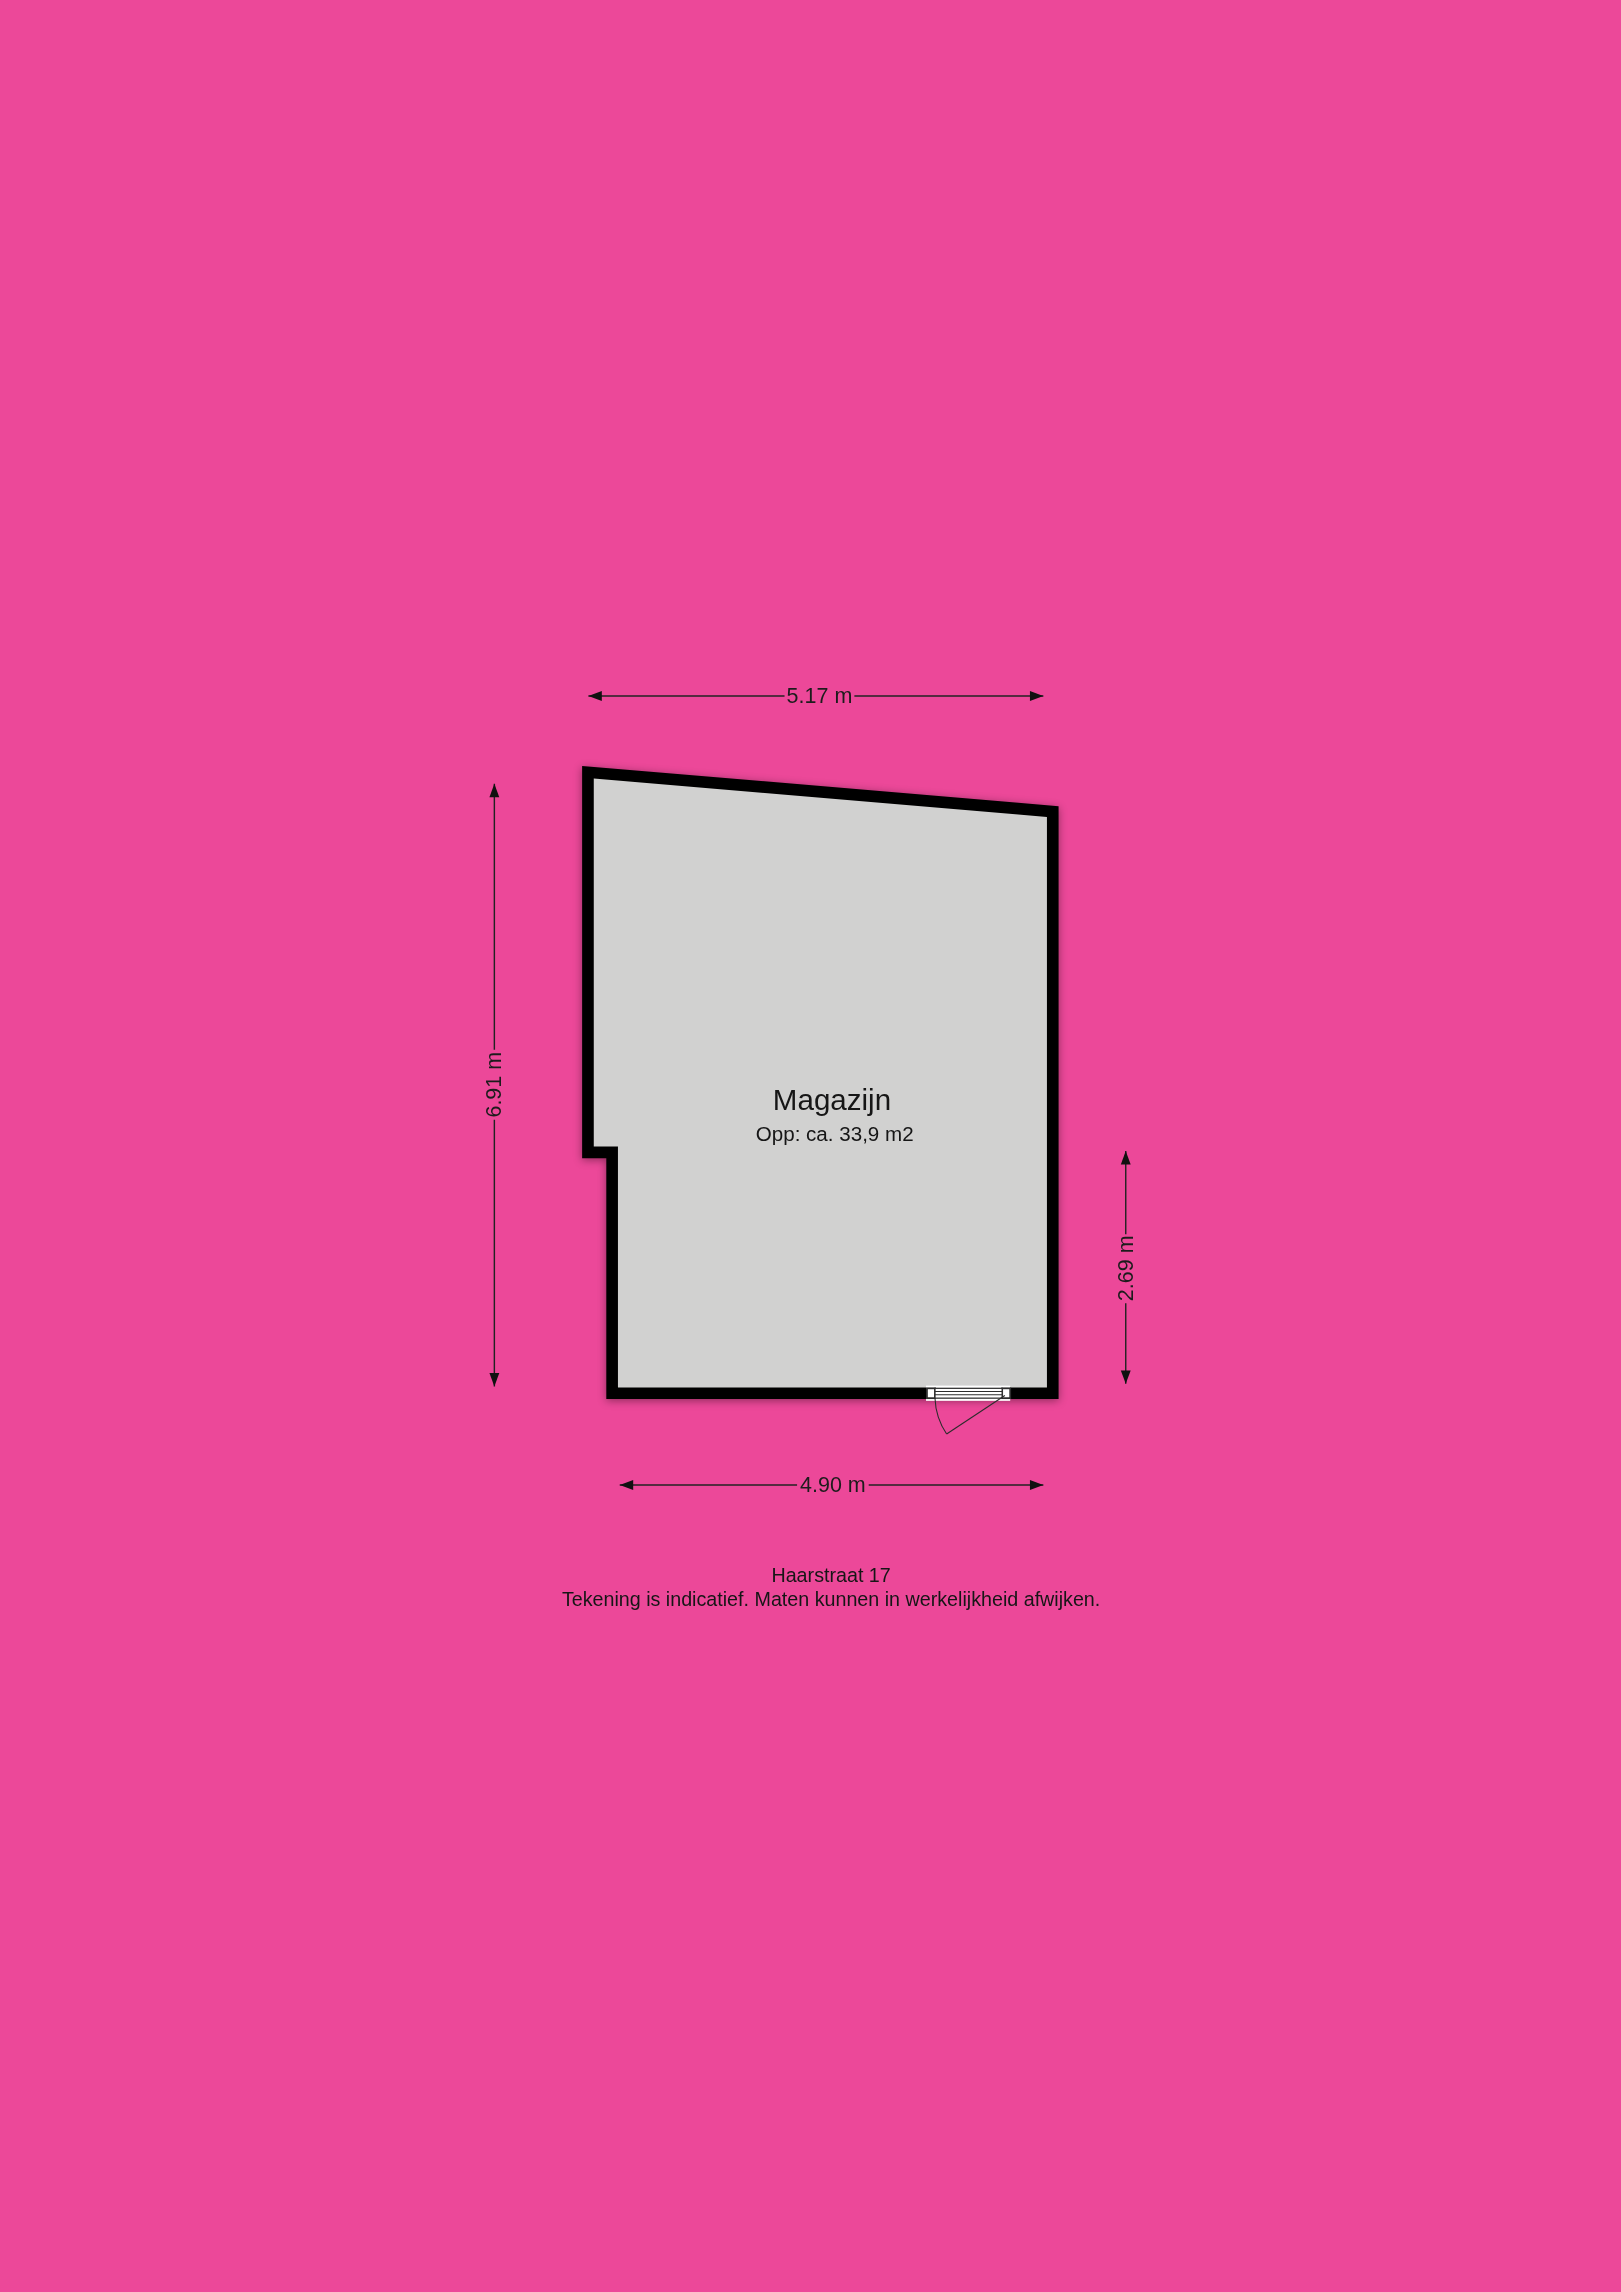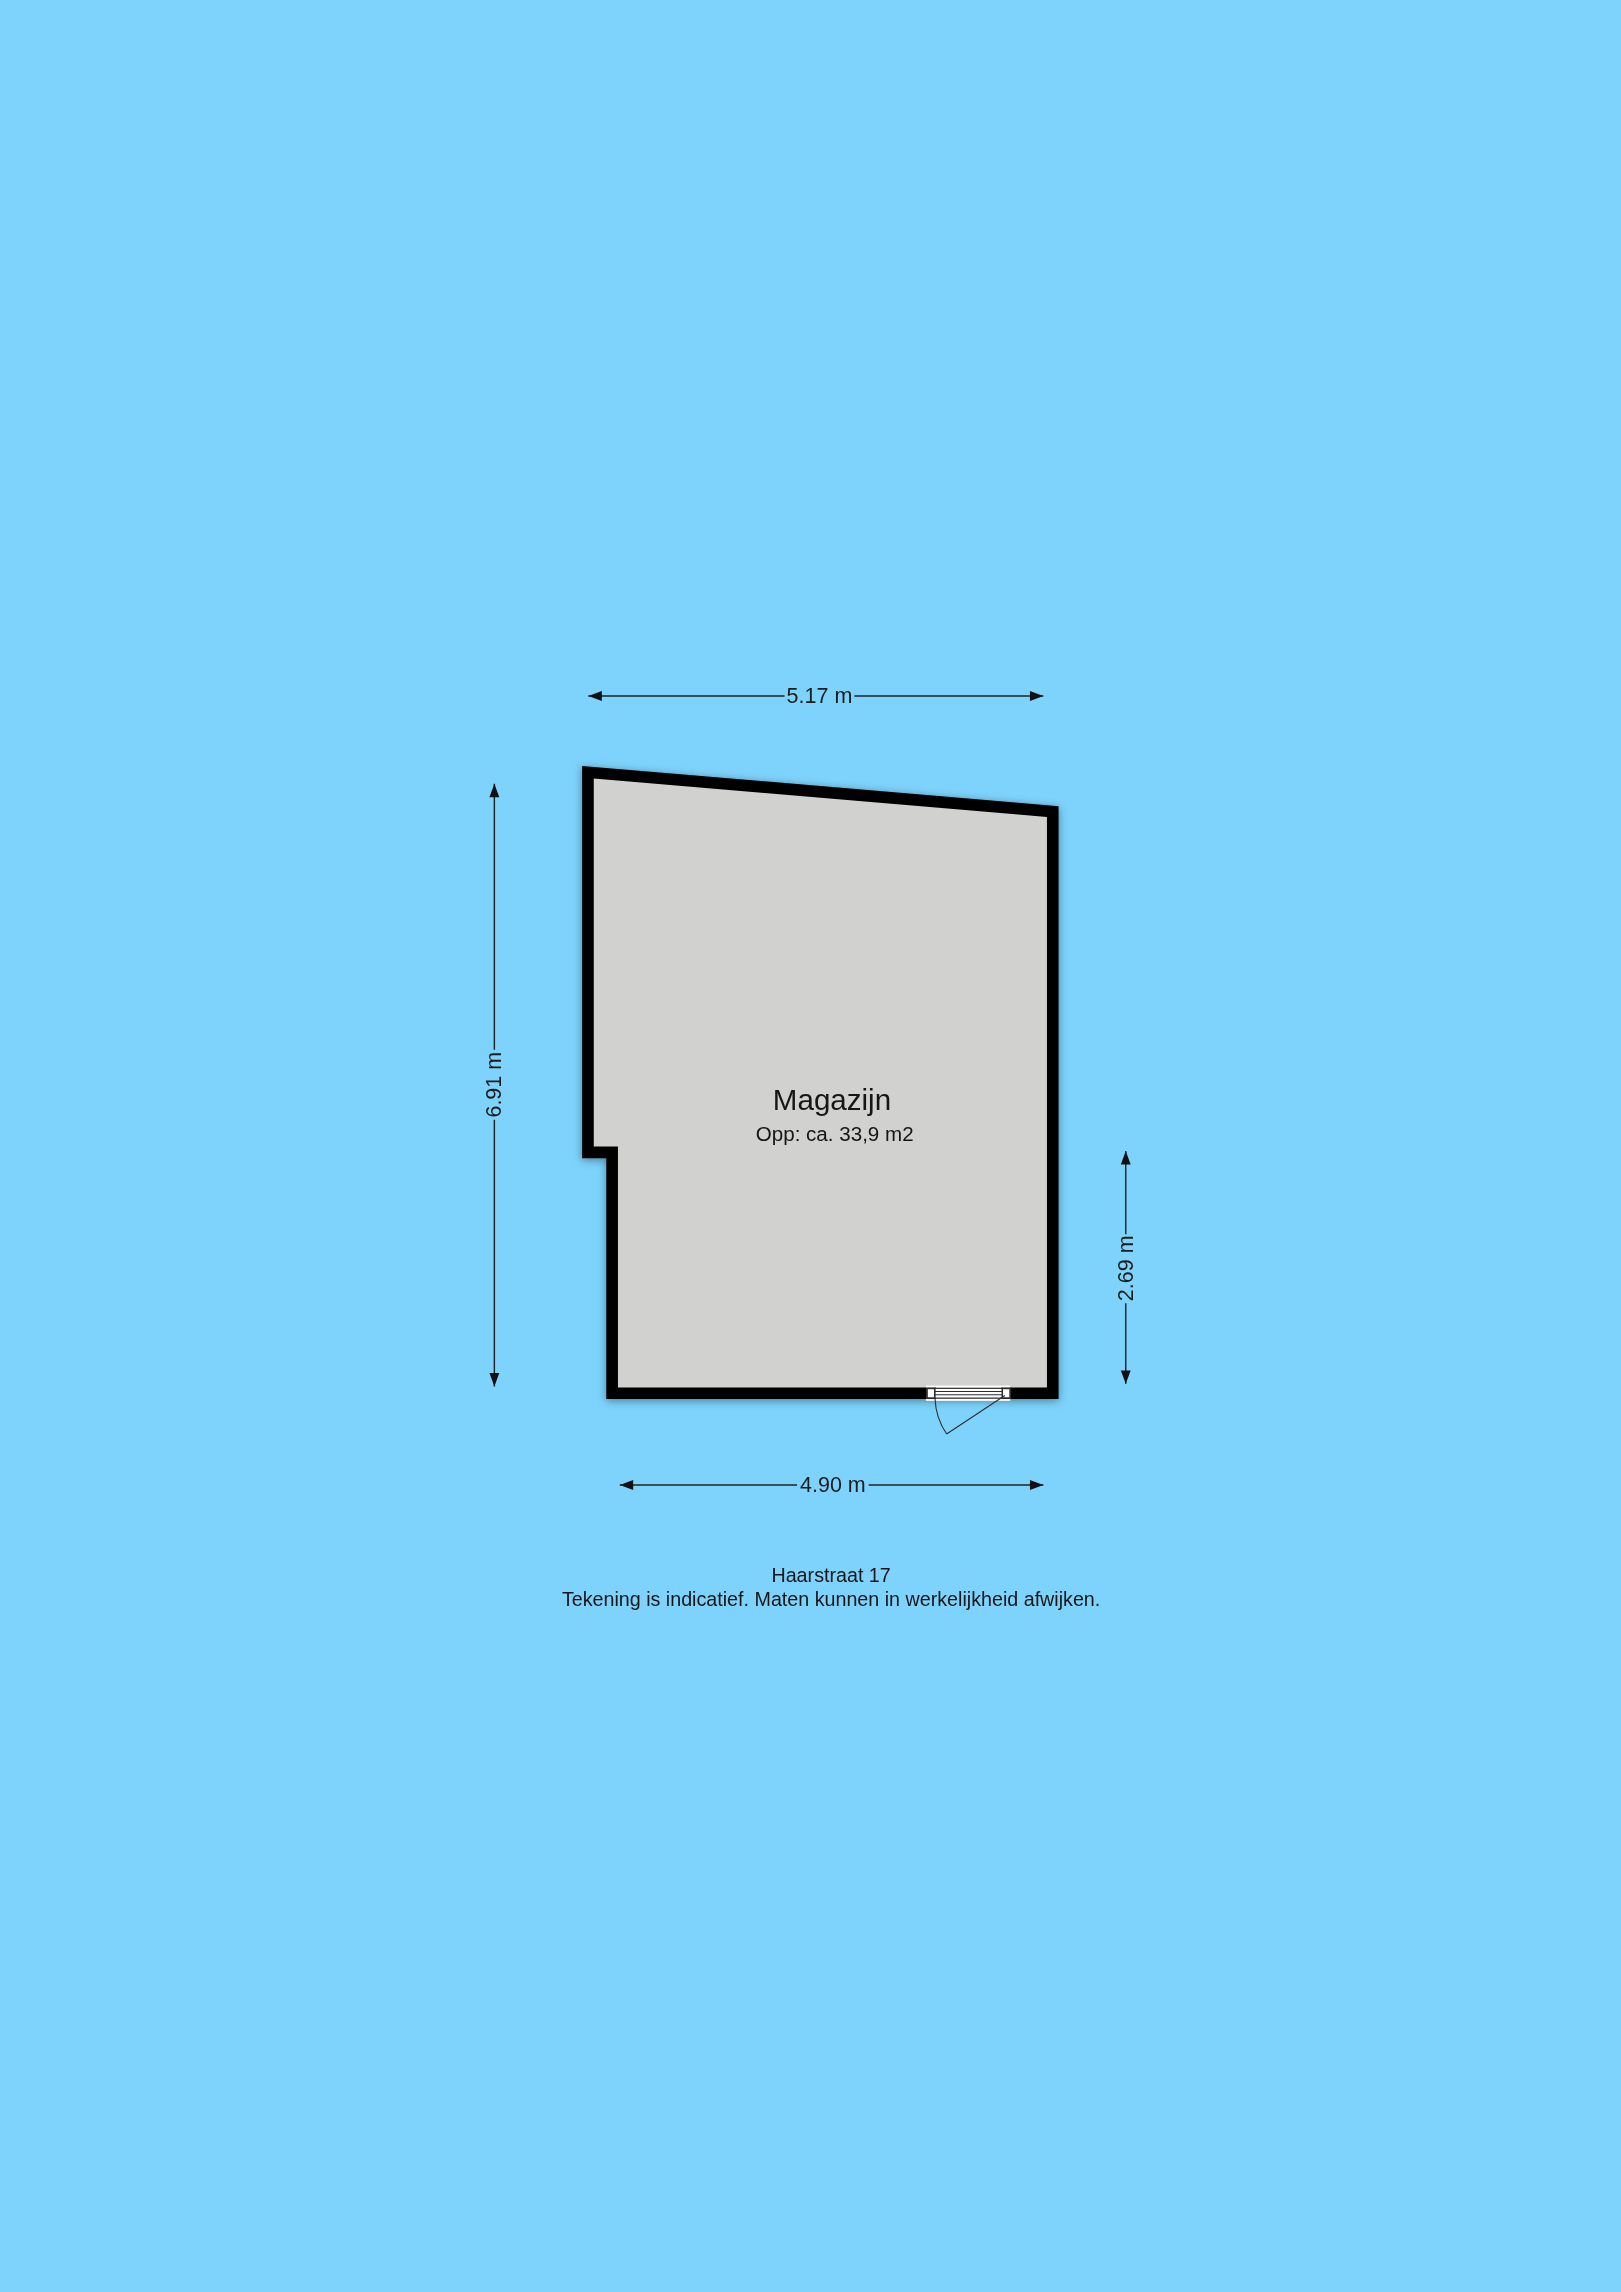--- a/index.html
+++ b/index.html
@@ -4,21 +4,21 @@
 <style>
   html, body {
     margin: 0;
     padding: 0;
     background: #ffffff;
   }
   .page {
     position: relative;
     width: 1621px;
     height: 2293px;
-    background: #7dd3fc;
+    background: #ec4899;
     overflow: hidden;
     font-family: "Liberation Sans", sans-serif;
   }
   svg.plan {
     position: absolute;
     top: 0;
     left: 0;
     width: 1621px;
     height: 2293px;
   }

